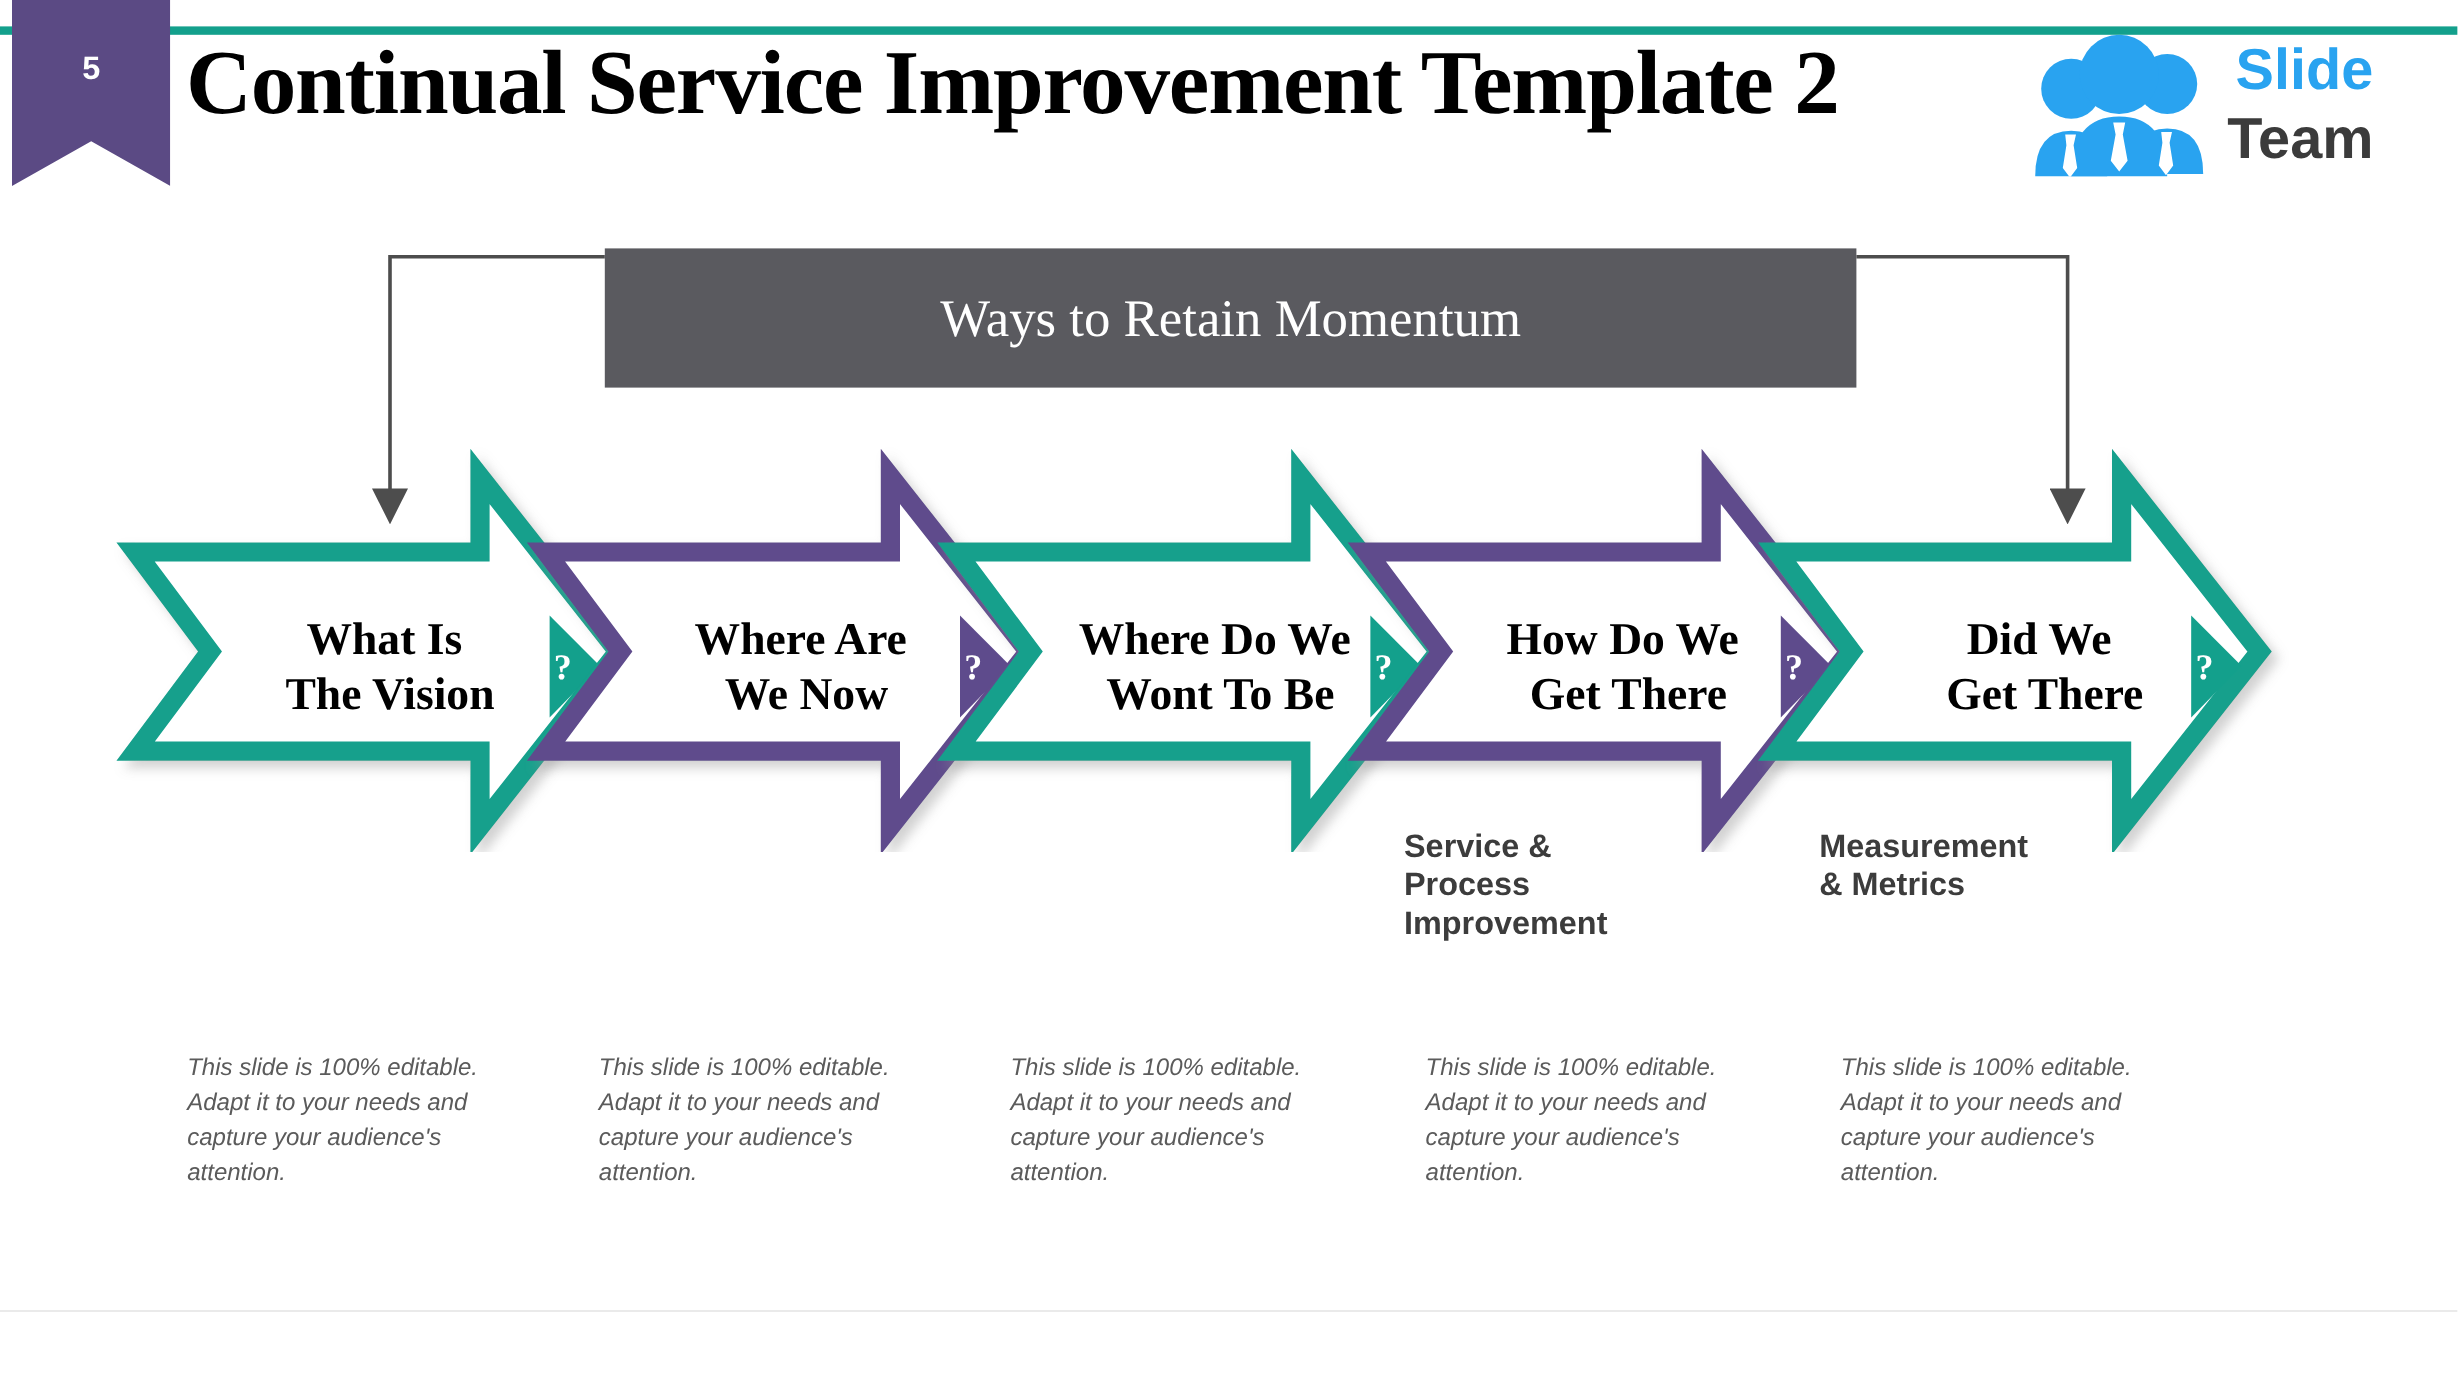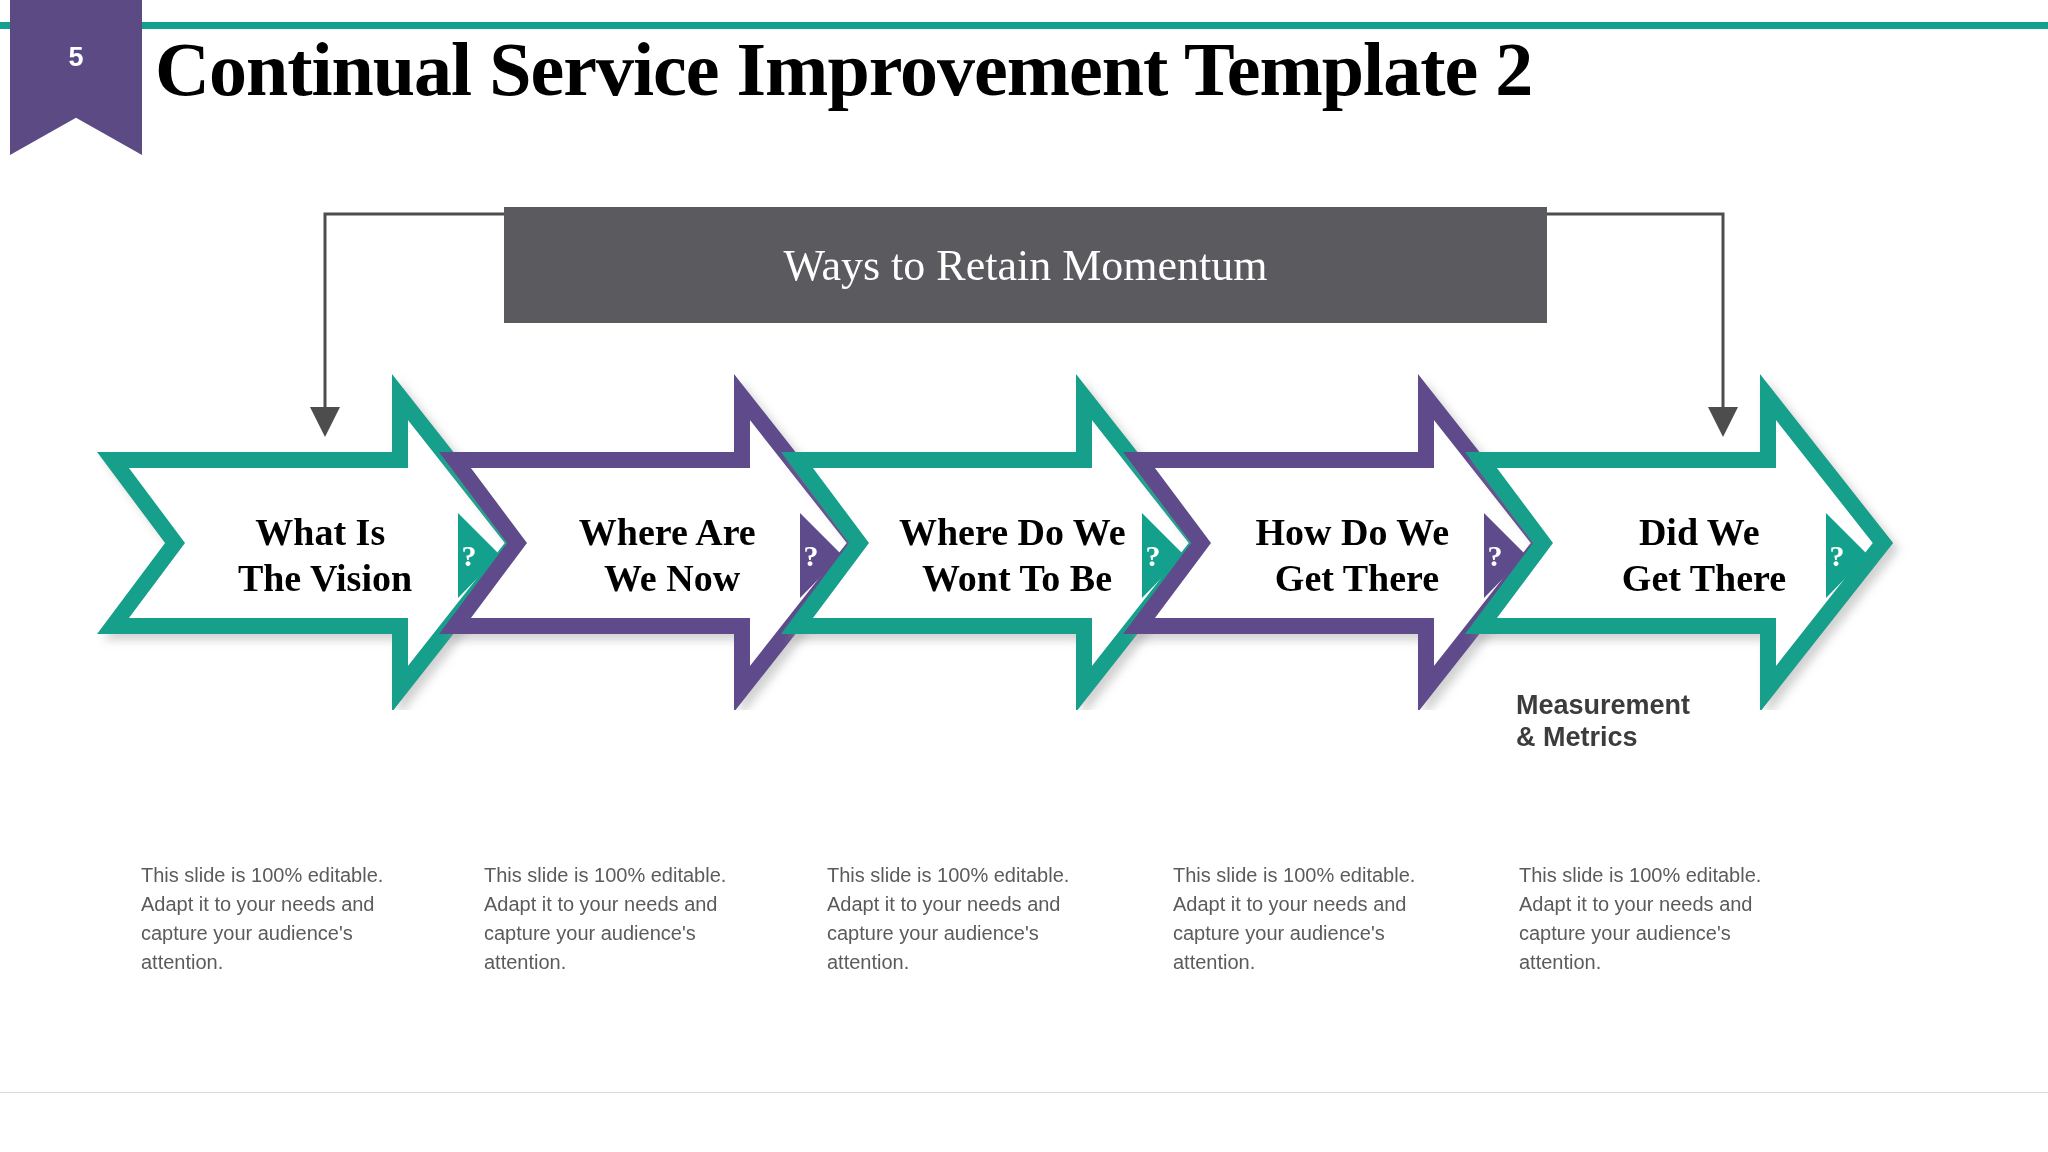--- a/index.html
+++ b/index.html
@@ -55,22 +55,22 @@
   #columns{
     position:absolute;left:0;top:690px;width:2048px;height:330px;
     z-index:2;
   }
   .col{position:absolute;top:0;width:290px;}
   .col-h{
     font-size:27px;font-weight:bold;color:#3c3c3c;
     line-height:1.18;margin:0 0 52px 0;white-space:pre-line;
   }
   .col-b{
-    font-size:20px;color:#5b5b5b;
-    line-height:1.45;margin:3px;
+    font-size:20px;font-style:italic;color:#5b5b5b;
+    line-height:1.45;margin:18px;
   }
   #c0{left:138px;} #c1{left:481px;} #c2{left:824px;}
   #c3{left:1170px;} #c4{left:1516px;}
   
   .col .body-wrap{position:absolute;top:168px;left:0;width:290px;}
   #footer-rule{
     position:absolute;left:0;top:1092px;width:2048px;height:1px;
     background:#dcdcdc;
   }
 </style>
@@ -80,20 +80,38 @@
 <div id="header">
 
   <div id="teal-rule"></div>
 
   <div id="slide-badge">
     <span>5</span>
   </div>
 
   <div id="page-title">Continual Service Improvement Template 2</div>
 
+  <div id="logo">
+    <svg width="350" height="125" viewBox="0 0 350 125" xmlns="http://www.w3.org/2000/svg">
+
+      <g>
+        <circle cx="48" cy="52" r="25" fill="#29a3f0"></circle>
+        <path d="M18 125 q0 -38 30 -38 q30 0 30 38 z" fill="#29a3f0"></path>
+        <circle cx="128" cy="48" r="25" fill="#29a3f0"></circle>
+        <path d="M98 123 q0 -38 30 -38 q30 0 30 38 z" fill="#29a3f0"></path>
+        <circle cx="88" cy="40" r="33" fill="#29a3f0"></circle>
+        <path d="M48 125 q0 -50 40 -50 q40 0 40 50 z" fill="#29a3f0"></path>
+        <path d="M83 80 l10 0 l-2 10 l4 22 l-7 9 l-7 -9 l4 -22 z" fill="#ffffff"></path>
+        <path d="M43 90 l9 0 l-2 9 l3 19 l-6 8 l-6 -8 l3 -19 z" fill="#ffffff"></path>
+        <path d="M123 88 l9 0 l-2 9 l3 19 l-6 8 l-6 -8 l3 -19 z" fill="#ffffff"></path>
+      </g>
+      <text x="185" y="52" font-family="Liberation Sans, sans-serif" font-size="48" font-weight="bold" fill="#29a3f0">Slide</text>
+      <text x="178" y="110" font-family="Liberation Sans, sans-serif" font-size="48" font-weight="bold" fill="#3b3b3b">Team</text>
+    </svg>
+  </div>
 </div>
 
 <div id="banner">
   <span id="banner-label">Ways to Retain Momentum</span>
 </div>
 
 <svg id="diagram" viewBox="0 0 2048 560" xmlns="http://www.w3.org/2000/svg">
 
   <defs>
     <marker id="arrowhead" markerWidth="10" markerHeight="10" refX="5" refY="5" orient="auto">
@@ -186,20 +204,23 @@
     </div>
   </div>
 
   <div class="col" id="c2">
     <div class="body-wrap">
       <p class="col-b">This slide is 100% editable. Adapt it to your needs and capture your audience's attention.</p>
     </div>
   </div>
 
   <div class="col" id="c3">
+    <p class="col-h">Service &amp;
+Process
+Improvement</p>
     <div class="body-wrap">
       <p class="col-b">This slide is 100% editable. Adapt it to your needs and capture your audience's attention.</p>
     </div>
   </div>
 
   <div class="col" id="c4">
     <p class="col-h">Measurement
 &amp; Metrics</p>
     <div class="body-wrap">
       <p class="col-b">This slide is 100% editable. Adapt it to your needs and capture your audience's attention.</p>

